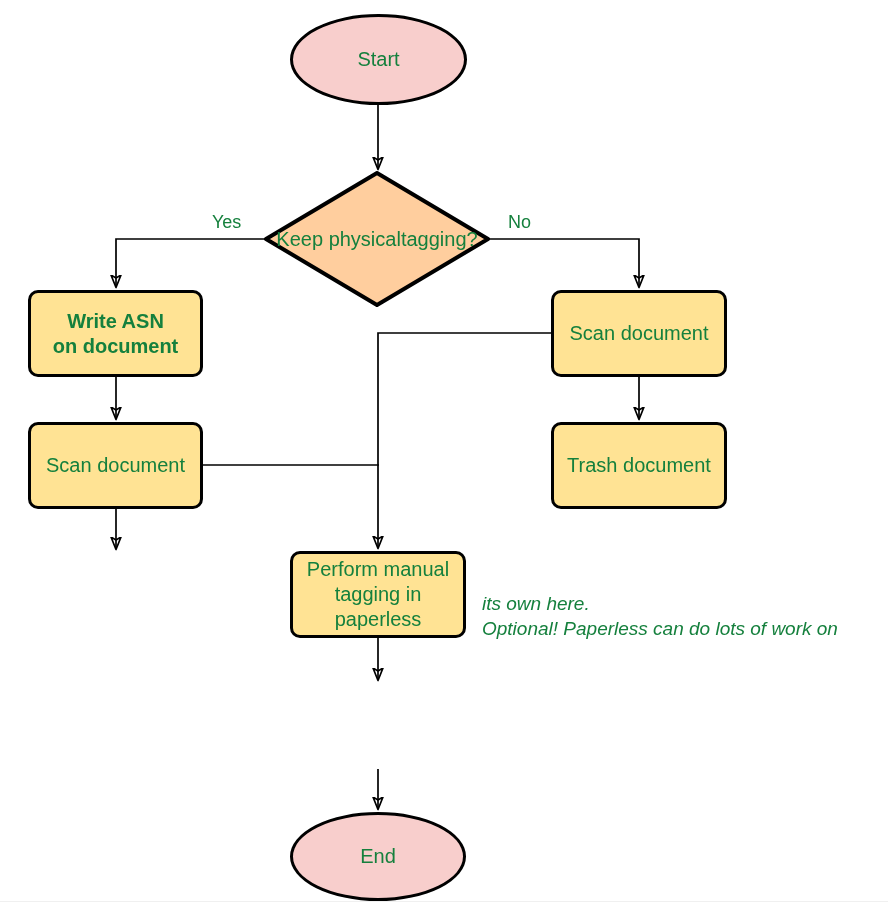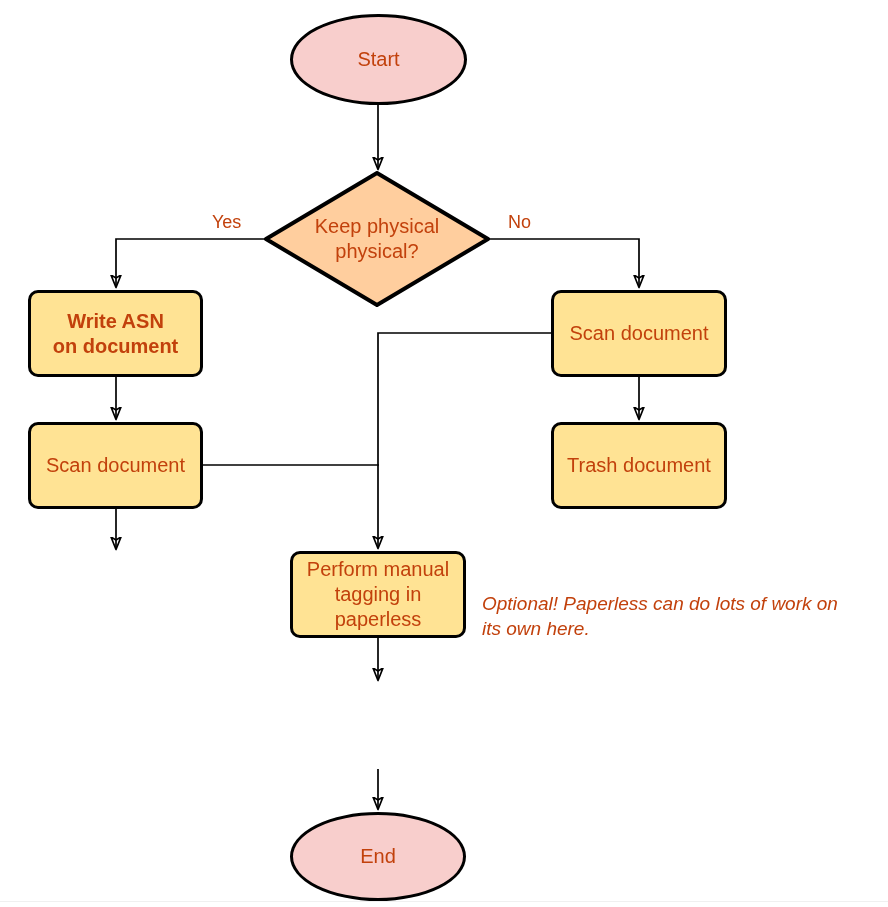--- a/index.html
+++ b/index.html
@@ -3,21 +3,21 @@
 <meta charset="utf-8">
 <style>
   * { margin: 0; padding: 0; box-sizing: border-box; }
   html, body { background: #ffffff; }
   .canvas {
     position: relative;
     width: 888px;
     height: 907px;
     background: #ffffff;
     font-family: "Liberation Sans", sans-serif;
-    color: #c2410c;
+    color: #15803d;
     overflow: hidden;
   }
   .edges { position: absolute; left: 0; top: 0; }
   .edges path { stroke: #000000; stroke-width: 1.7; fill: none; }
 
   .node {
     position: absolute;
     display: flex;
     flex-direction: column;
     align-items: center;
@@ -34,21 +34,20 @@
   .terminator {
     background: #f8cecc;
     border: 3.4px solid #000000;
     border-radius: 50%;
   }
   .decision-wrap { position: absolute; }
   .decision-label {
     position: absolute;
     inset: 0;
     display: flex;
-    flex-direction: column;
     align-items: center;
     justify-content: center;
     text-align: left;
     font-size: 20px;
     line-height: 25px;
   }
   .node-line { display: block; white-space: nowrap; }
 
   .edge-label {
     position: absolute;
@@ -96,21 +95,21 @@
   <div class="node terminator" style="left:290px; top:14px; width:177px; height:91px;">
     <span class="node-line">Start</span>
   </div>
 
   <div class="decision-wrap" style="left:264px; top:171px; width:226px; height:136px;">
     <svg width="226" height="136" viewBox="0 0 226 136">
       <polygon points="113,2 224,68 113,134 2,68" fill="#ffce9e" stroke="#000000" stroke-width="4" stroke-linejoin="round"></polygon>
     </svg>
     <div class="decision-label">
       <span class="node-line">Keep physical</span>
-      <span class="node-line">physical?</span>
+      <span class="node-line">tagging?</span>
     </div>
   </div>
 
   <div class="edge-label" style="left:212px; top:211px;">Yes</div>
   <div class="edge-label" style="left:508px; top:211px;">No</div>
 
   <div class="node process" style="left:28px; top:290px; width:175px; height:87px;font-weight:bold;">
     <span class="node-line">Write ASN</span>
     <span class="node-line">on document</span>
   </div>
@@ -128,22 +127,22 @@
     <span class="node-line">Perform manual</span>
     <span class="node-line">tagging in</span>
     <span class="node-line">paperless</span>
   </div>
 
   <div class="node process" style="left:551px; top:422px; width:176px; height:87px;">
     <span class="node-line">Trash document</span>
   </div>
 
   <div class="annotation" style="left:482px; top:591px; width:406px;">
+    <span class="node-line">its own here.</span>
     <span class="node-line">Optional! Paperless can do lots of work on</span>
-    <span class="node-line">its own here.</span>
   </div>
 
 
   <div class="node terminator" style="left:290px; top:812px; width:176px; height:89px;">
     <span class="node-line">End</span>
   </div>
 
   <div class="bottom-divider"></div>
 </div>
 

